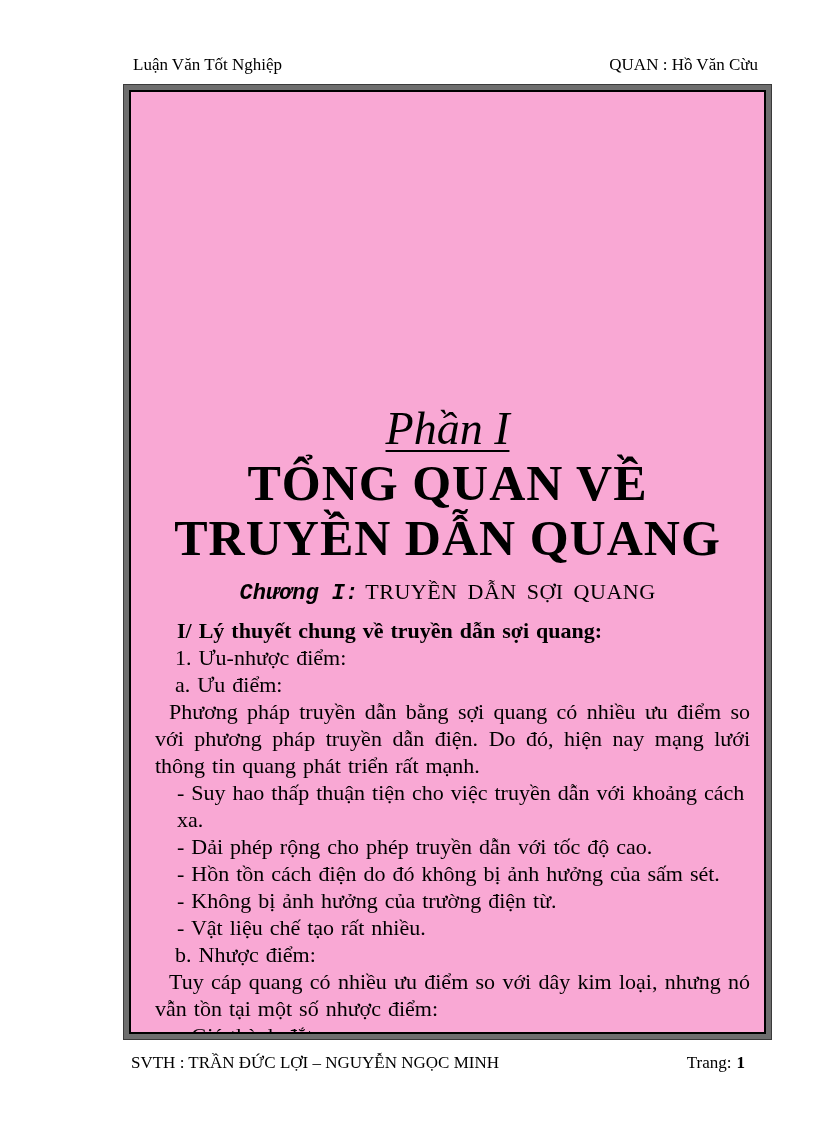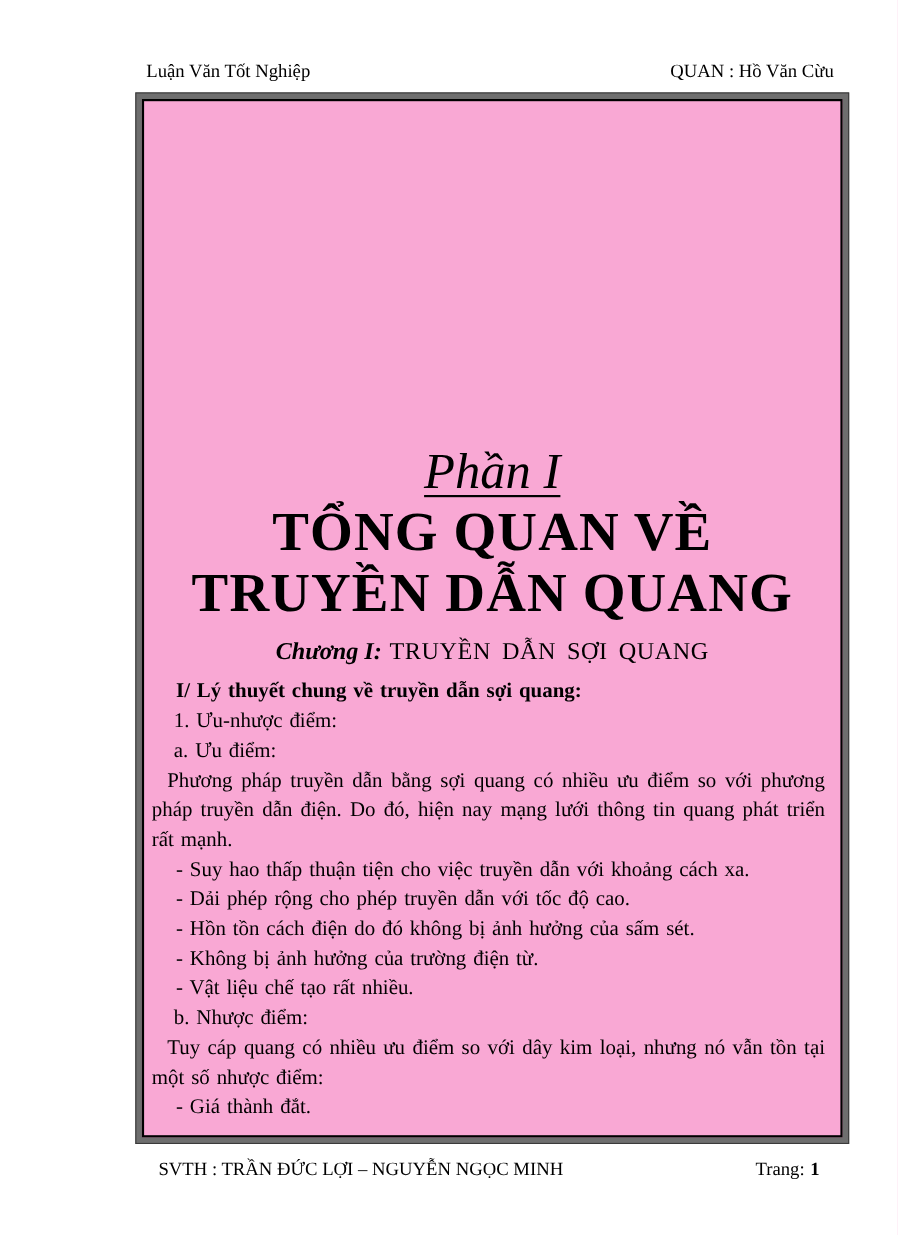--- a/index.html
+++ b/index.html
@@ -66,41 +66,41 @@
     letter-spacing: 1px;
     margin-top: 0;
   }
   .chapter-line {
     text-align: center;
     font-size: 22px;
     line-height: 28px;
     margin-top: 12px;
     white-space: nowrap;
   }
-  .chapter-label { font-weight: bold; font-style: italic; }
+  .chapter-label { font-weight: bold; font-style: italic; font-family: Liberation Mono, monospace; }
   .chapter-title { margin-left: 7px; letter-spacing: 0.5px; word-spacing: 4px; }
 
   
   .doc-body {
     margin-top: 9px;
-    padding: 0 14px 0 7px;
-    font-size: 19px;
+    padding: 0 14px 0 24px;
+    font-size: 22px;
     line-height: 27px;
     word-spacing: 1.5px;
   }
   .b-heading { font-weight: bold; padding-left: 22px; }
   .b-sub  { padding-left: 20px; }
   .b-dash { padding-left: 22px; }
   .b-para { text-align: justify; text-indent: 14px; }
 
   
   .page-footer {
     position: absolute;
     top: 1052px;
-    left: 144px;
+    left: 131px;
     right: 71px;
     display: flex;
     justify-content: space-between;
     font-size: 17px;
     line-height: 22px;
   }
   .page-number { font-weight: bold; margin-left: 5px; }
 </style>
 </head>
 <body>

